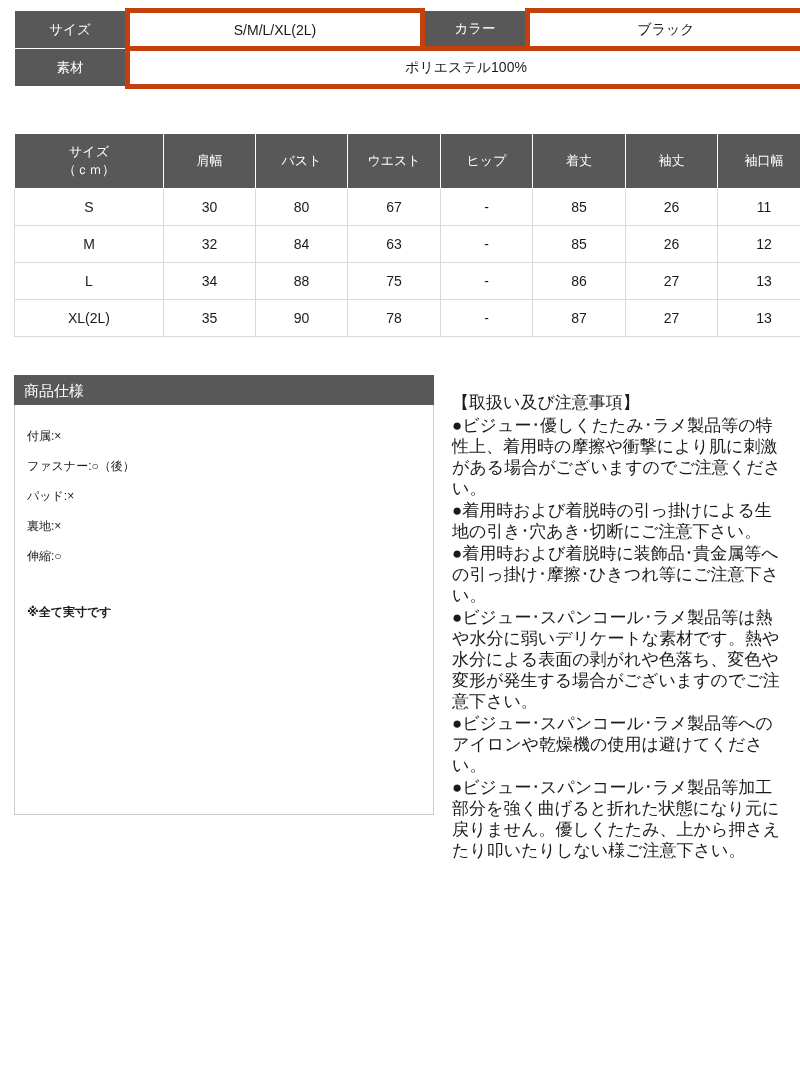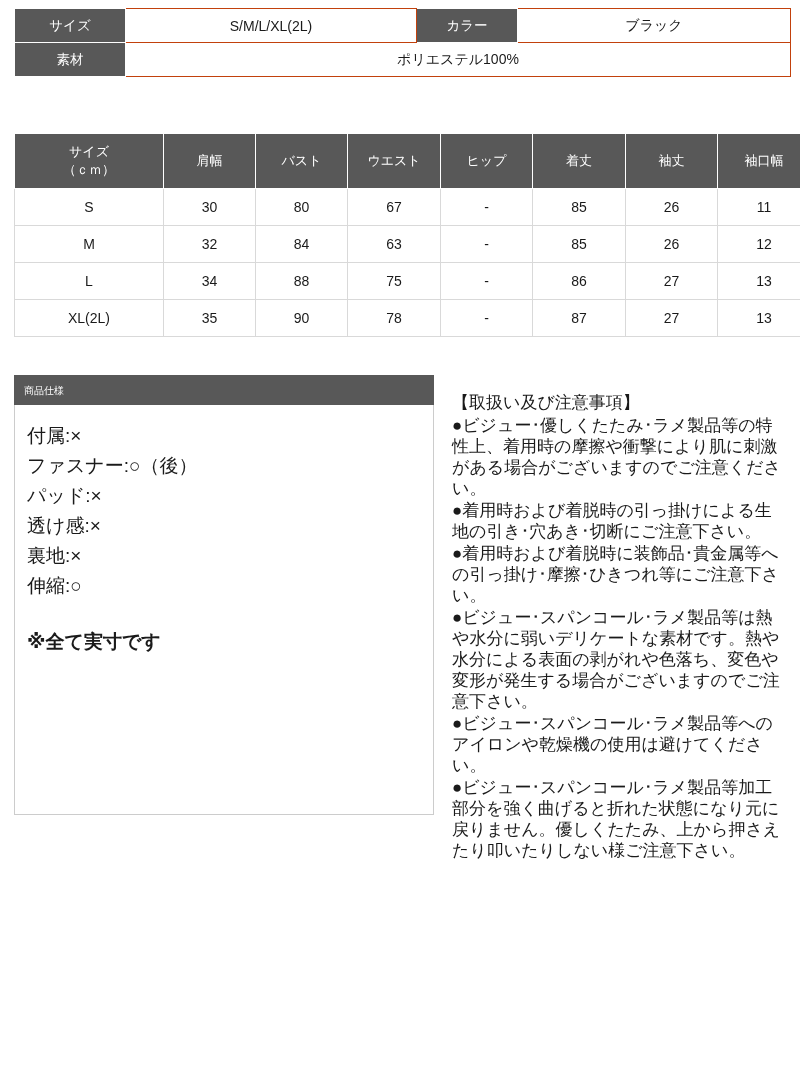--- a/index.html
+++ b/index.html
@@ -40,21 +40,21 @@
     padding: 0;
   }
   .spec-table td.hdr {
     background: #585858;
     color: #ffffff;
     font-size: 13.5px;
   }
   .spec-table td.val {
     background: #ffffff;
     color: #1a1a1a;
-    border: 1px solid #c2410c;
+    border: 5px solid #c2410c;
   }
 
   
   .size-table {
     position: absolute;
     left: 14px;
     top: 133px;
     width: 772px;
     border-collapse: collapse;
     table-layout: fixed;
@@ -90,33 +90,33 @@
   }
   .spec-box {
     position: absolute;
     left: 0;
     top: 0;
     width: 420px;
   }
   .spec-box-title {
     background: #585858;
     color: #ffffff;
-    font-size: 10px;
+    font-size: 15px;
     padding: 7px 10px 6px 10px;
     box-sizing: border-box;
     height: 30px;
     line-height: 17px;
   }
   .spec-box-body {
     border: 1px solid #cccccc;
     border-top: none;
     box-sizing: border-box;
     height: 410px;
     padding: 16px 12px 12px 12px;
-    font-size: 19px;
+    font-size: 12px;
     line-height: 30px;
     color: #1a1a1a;
   }
   .spec-box-body .note {
     margin-top: 26px;
     font-weight: bold;
   }
 
   .notice {
     position: absolute;
@@ -217,21 +217,20 @@
   </table>
 
   <div class="lower">
 
     <div class="spec-box">
       <div class="spec-box-title">商品仕様</div>
       <div class="spec-box-body">
         <div>付属:×</div>
         <div>ファスナー:○（後）</div>
         <div>パッド:×</div>
-        <div>透け感:×</div>
         <div>裏地:×</div>
         <div>伸縮:○</div>
         <div class="note">※全て実寸です</div>
       </div>
     </div>
 
     <div class="notice">
       <div class="title">【取扱い及び注意事項】</div>
       <p>●ビジュー･優しくたたみ･ラメ製品等の特性上、着用時の摩擦や衝撃により肌に刺激がある場合がございますのでご注意ください。</p>
       <p>●着用時および着脱時の引っ掛けによる生地の引き･穴あき･切断にご注意下さい。</p>

